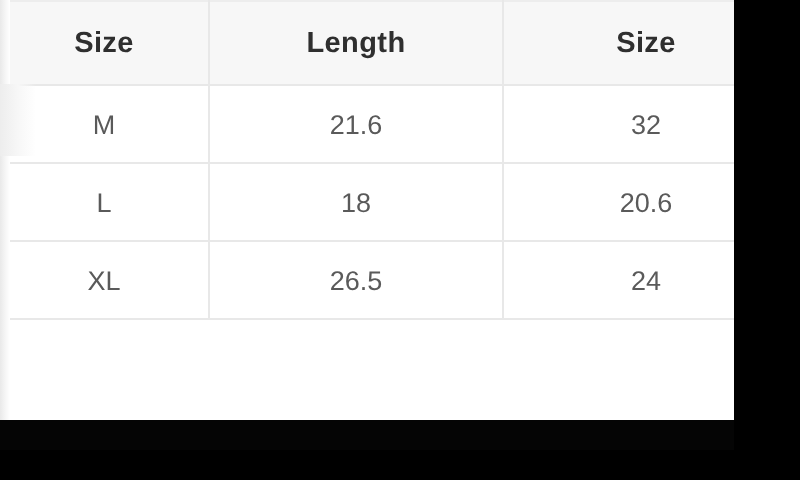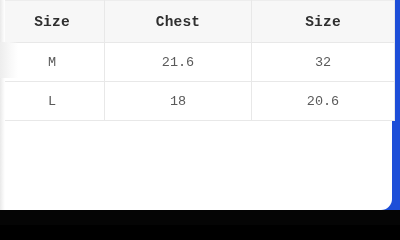--- a/index.html
+++ b/index.html
@@ -2,25 +2,25 @@
 <html><head>
 <meta charset="utf-8">
 <style>
   html, body {
     margin: 0;
     padding: 0;
     background: #000000;
   }
   #screen {
     position: relative;
-    width: 400px;
+    width: 367px;
     height: 225px;
     overflow: hidden;
-    background: #1d4ed8;
-    font-family: Liberation Mono, monospace;
+    background: #a3a3a3;
+    font-family: Liberation Sans, sans-serif;
   }
 
   
   #page-surface {
     position: absolute;
     left: 0;
     top: 0;
     width: 392px;
     height: 210px;
     background: #ffffff;
@@ -108,35 +108,40 @@
 <body>
 
 <div id="screen">
 
   <div id="page-surface">
 
     <table id="size-table">
       <thead>
         <tr>
           <th>Size</th>
-          <th>Chest</th>
+          <th>Length</th>
           <th>Size</th>
         </tr>
       </thead>
       <tbody>
         <tr>
           <td>M</td>
           <td>21.6</td>
           <td>32</td>
         </tr>
         <tr>
           <td>L</td>
           <td>18</td>
           <td>20.6</td>
         </tr>
+        <tr>
+          <td>XL</td>
+          <td>26.5</td>
+          <td>24</td>
+        </tr>
       </tbody>
     </table>
 
     <div id="left-gutter"></div>
     <div id="smudge"></div>
 
   </div>
 
   <div id="bottom-band"></div>
 

